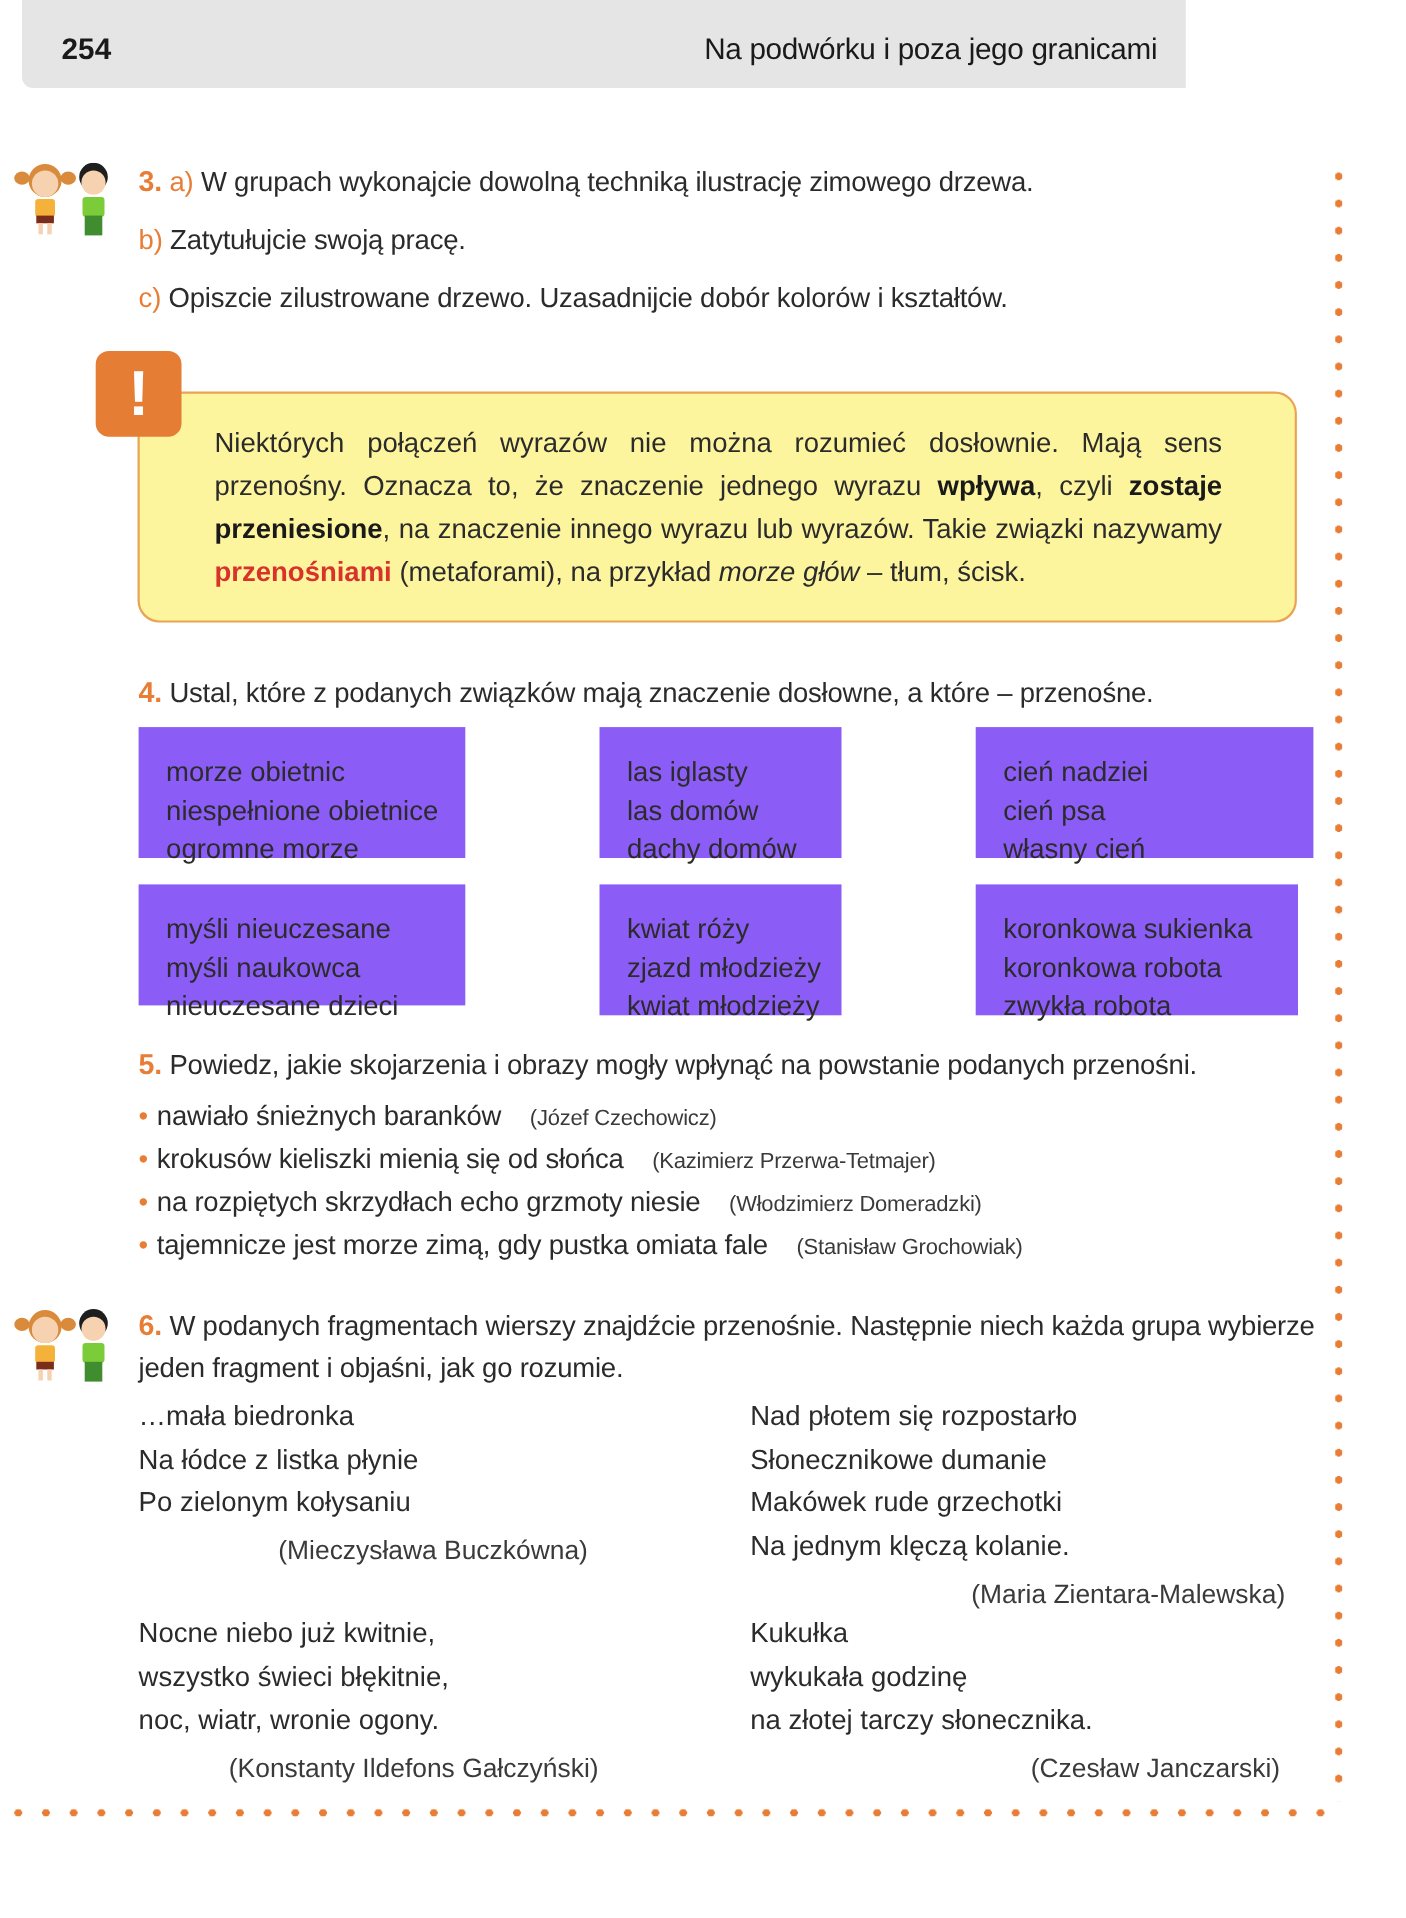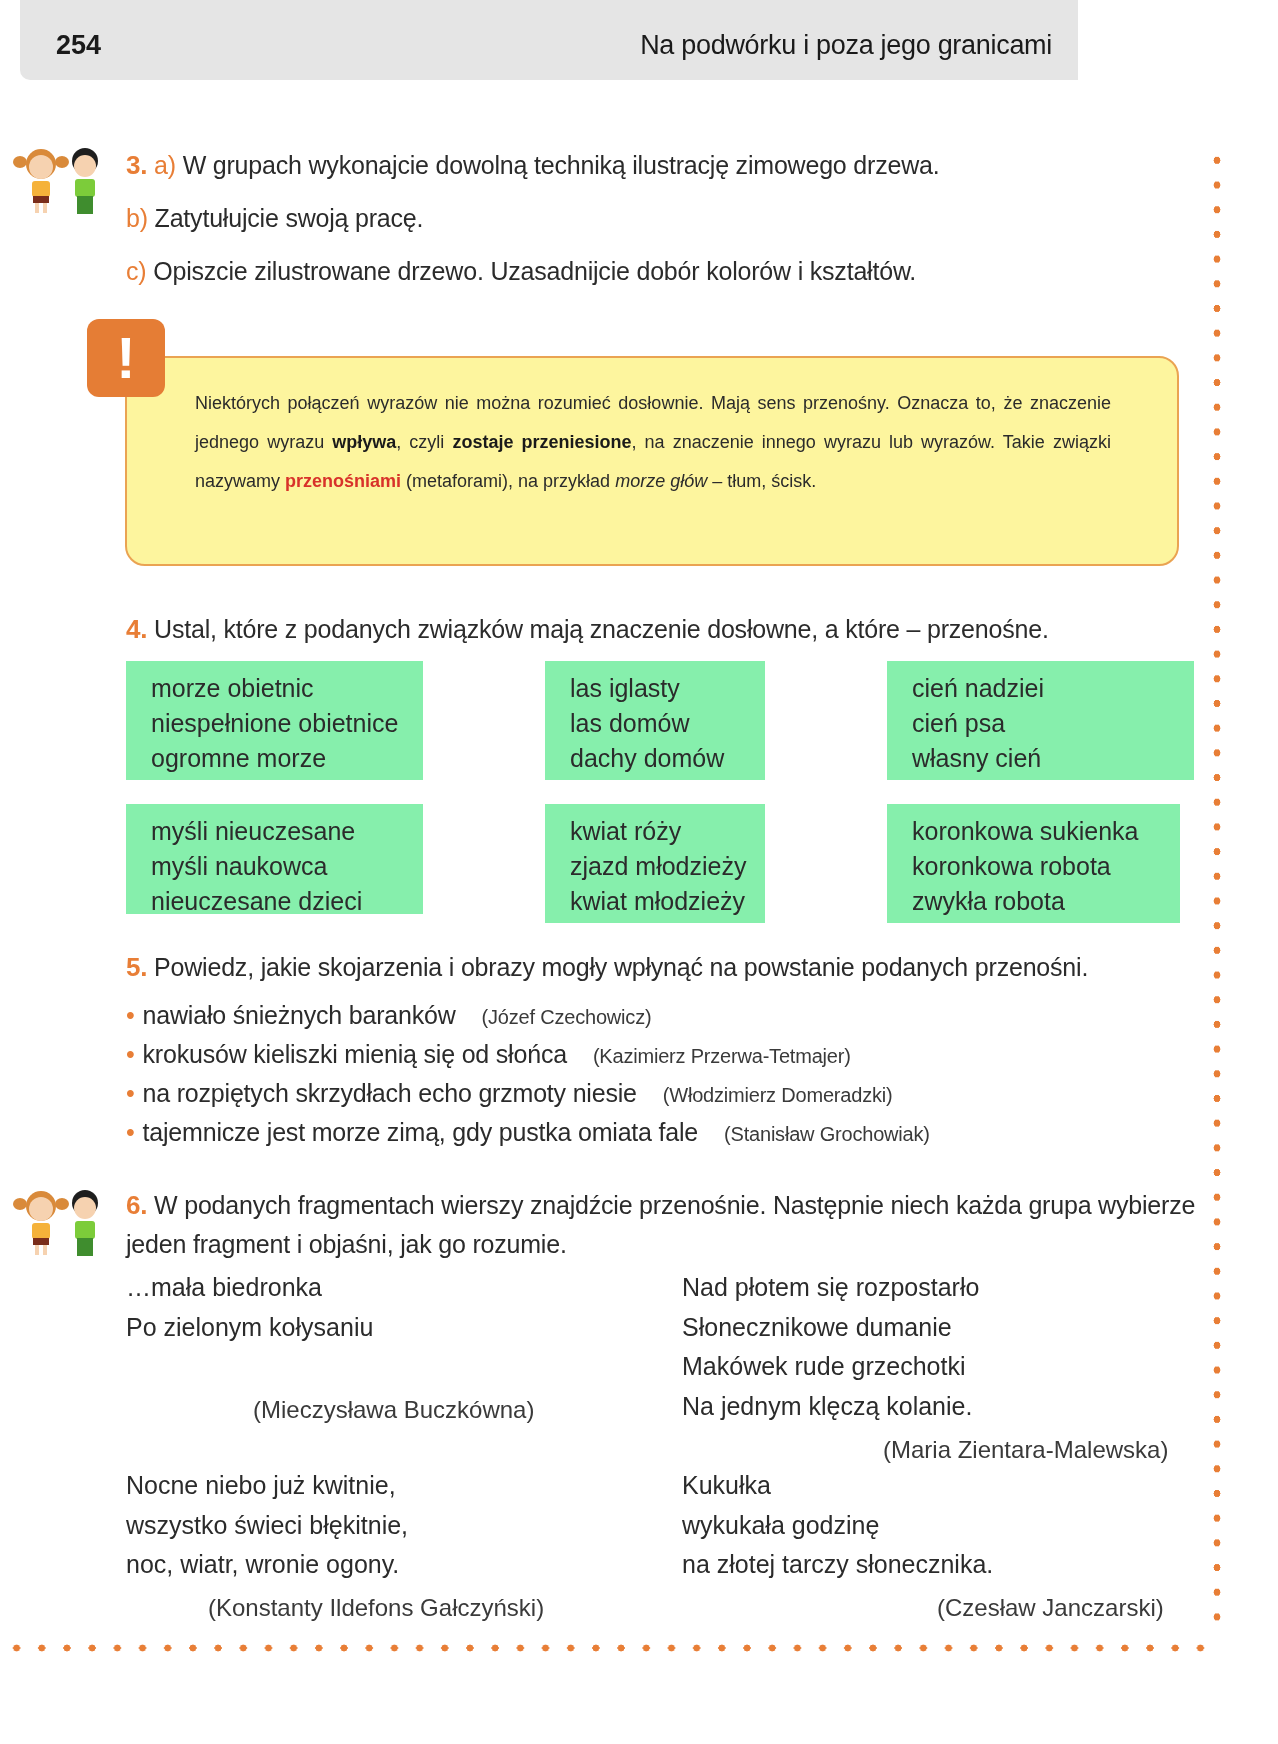--- a/index.html
+++ b/index.html
@@ -30,28 +30,28 @@
   .warn-icon {
     position: absolute; left: 87px; top: 319px; width: 78px; height: 78px;
     background: #e57d35; border-radius: 12px; color: #fff; font-size: 58px; font-weight: bold;
     text-align: center; line-height: 78px; z-index: 2;
   }
   .infobox {
     position: absolute; left: 125px; top: 356px; width: 1054px; height: 210px;
     background: #fdf59e; border: 2px solid #eaa352; border-radius: 20px; box-sizing: border-box;
   }
   .infotext {
-    position: absolute; left: 195px; top: 384px; width: 916px; font-size: 18px; line-height: 39px;
+    position: absolute; left: 195px; top: 384px; width: 916px; font-size: 25px; line-height: 39px;
     text-align: justify; color: #2b2b2b;
   }
   .infotext b { color: #1a1a1a; }
   .infotext .red { color: #d8322a; font-weight: bold; }
 
   .card {
-    position: absolute; background: #86efac; padding: 10px 0 0 25px; box-sizing: border-box;
+    position: absolute; background: #8b5cf6; padding: 24px 0 0 25px; box-sizing: border-box;
     font-size: 25px; line-height: 35px;
   }
   .card div { white-space: nowrap; }
 
   .bullet { color: #e87e36; margin-right: 8px; }
   .author { font-size: 20px; color: #3a3a3a; margin-left: 26px; }
   .poem { position: absolute; font-size: 25px; line-height: 39.5px; white-space: nowrap; }
   .poem-author { position: absolute; font-size: 24px; color: #3a3a3a; white-space: nowrap; }
 </style>
 </head>
@@ -169,20 +169,21 @@
   </svg>
 </div>
 <div class="line" style="left:126px;top:1190px;">
   <span class="num">6.</span>
   <span>W podanych fragmentach wierszy znajdźcie przenośnie. Następnie niech każda grupa wybierze</span>
 </div>
 <div class="line" style="left:126px;top:1230px;">jeden fragment i objaśni, jak go rozumie.</div>
 
 <div class="poem" style="left:126px;top:1268px;">
   <div>…mała biedronka</div>
+  <div>Na łódce z listka płynie</div>
   <div>Po zielonym kołysaniu</div>
 </div>
 <div class="poem-author" style="left:253px;top:1396px;">(Mieczysława Buczkówna)</div>
 
 <div class="poem" style="left:682px;top:1268px;">
   <div>Nad płotem się rozpostarło</div>
   <div>Słonecznikowe dumanie</div>
   <div>Makówek rude grzechotki</div>
   <div>Na jednym klęczą kolanie.</div>
 </div>

